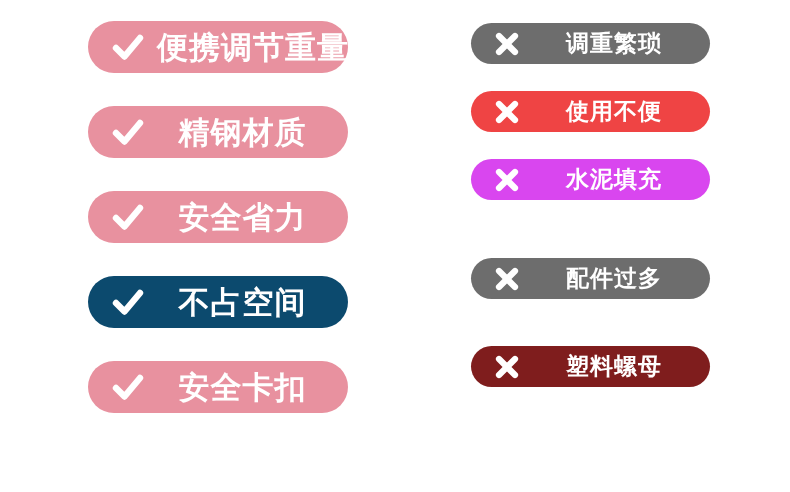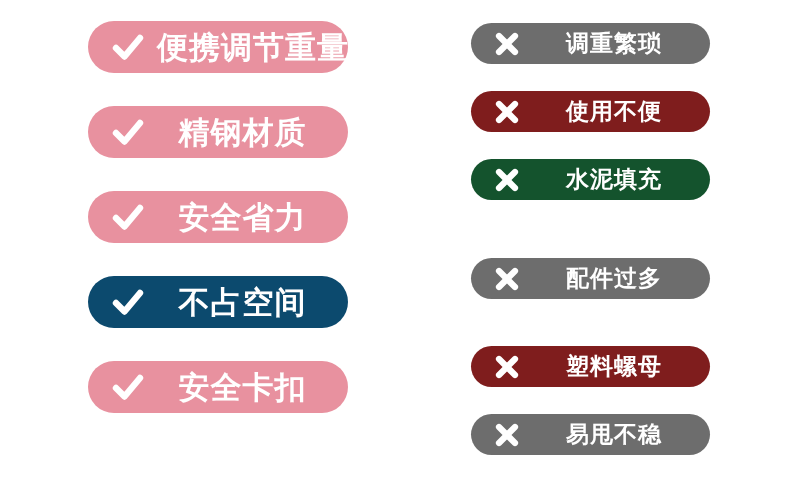--- a/index.html
+++ b/index.html
@@ -170,30 +170,30 @@
 
     <div class="pill pill-con" style="background: rgb(109, 109, 109);">
       <span class="icon icon-cross">
         <svg viewBox="0 0 30 30" aria-hidden="true">
           <path d="M7 7 L23 23 M23 7 L7 23" fill="none" stroke="#ffffff" stroke-width="6.2" stroke-linecap="round"></path>
         </svg>
       </span>
       <span class="pill-label label-con">调重繁琐</span>
     </div>
 
-    <div class="pill pill-con" style="background: #7f1d1d;">
+    <div class="pill pill-con" style="background: #ef4444;">
       <span class="icon icon-cross">
         <svg viewBox="0 0 30 30" aria-hidden="true">
           <path d="M7 7 L23 23 M23 7 L7 23" fill="none" stroke="#ffffff" stroke-width="6.2" stroke-linecap="round"></path>
         </svg>
       </span>
       <span class="pill-label label-con">使用不便</span>
     </div>
 
-    <div class="pill pill-con" style="background: #14532d;">
+    <div class="pill pill-con" style="background: #d946ef;">
       <span class="icon icon-cross">
         <svg viewBox="0 0 30 30" aria-hidden="true">
           <path d="M7 7 L23 23 M23 7 L7 23" fill="none" stroke="#ffffff" stroke-width="6.2" stroke-linecap="round"></path>
         </svg>
       </span>
       <span class="pill-label label-con">水泥填充</span>
     </div>
 
     <div class="pill pill-con" style="background: rgb(109, 109, 109); margin-top: 31px;">
       <span class="icon icon-cross">
@@ -206,24 +206,16 @@
 
     <div class="pill pill-con" style="background: #7f1d1d; margin-top: 20px;">
       <span class="icon icon-cross">
         <svg viewBox="0 0 30 30" aria-hidden="true">
           <path d="M7 7 L23 23 M23 7 L7 23" fill="none" stroke="#ffffff" stroke-width="6.2" stroke-linecap="round"></path>
         </svg>
       </span>
       <span class="pill-label label-con">塑料螺母</span>
     </div>
 
-    <div class="pill pill-con" style="background: rgb(109, 109, 109);">
-      <span class="icon icon-cross">
-        <svg viewBox="0 0 30 30" aria-hidden="true">
-          <path d="M7 7 L23 23 M23 7 L7 23" fill="none" stroke="#ffffff" stroke-width="6.2" stroke-linecap="round"></path>
-        </svg>
-      </span>
-      <span class="pill-label label-con">易甩不稳</span>
-    </div>
 
   </div>
 
 </div>
 
 </body></html>

